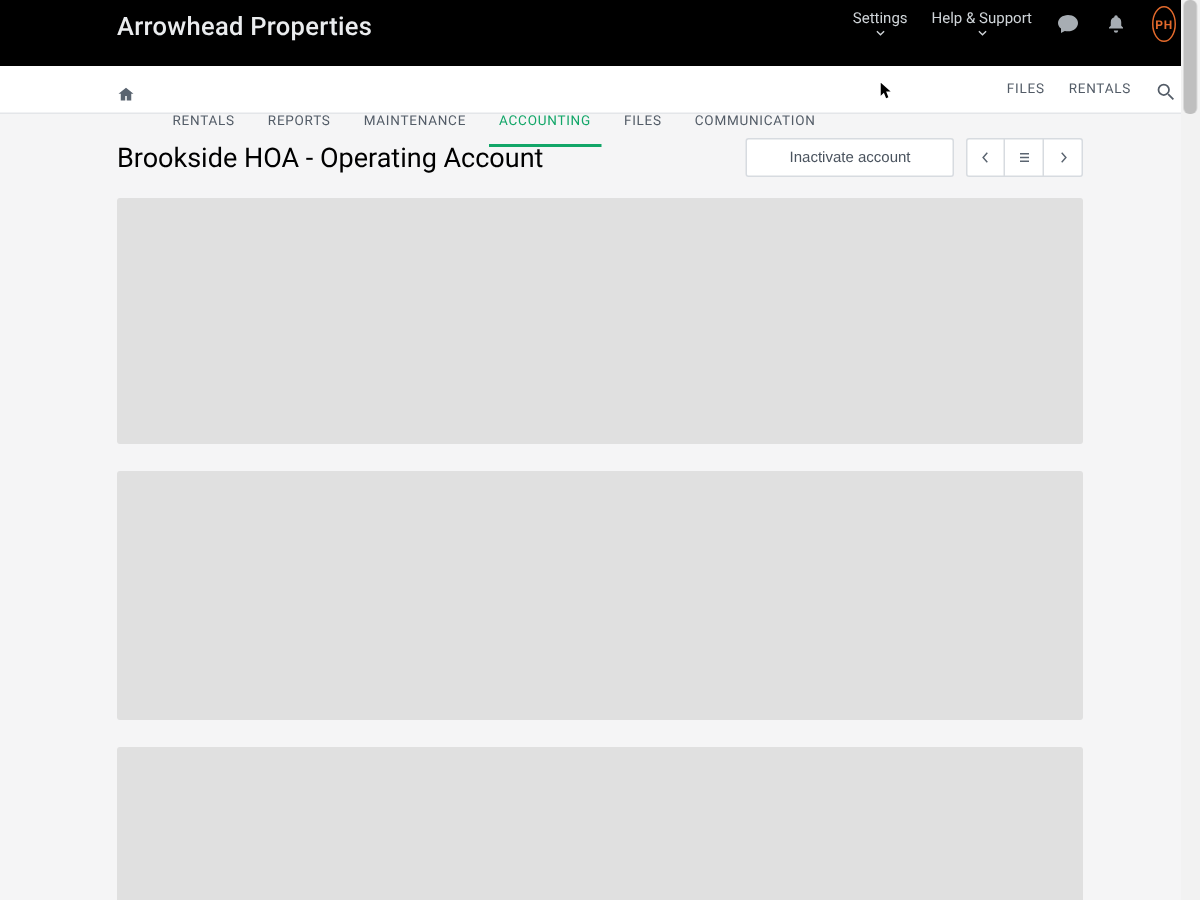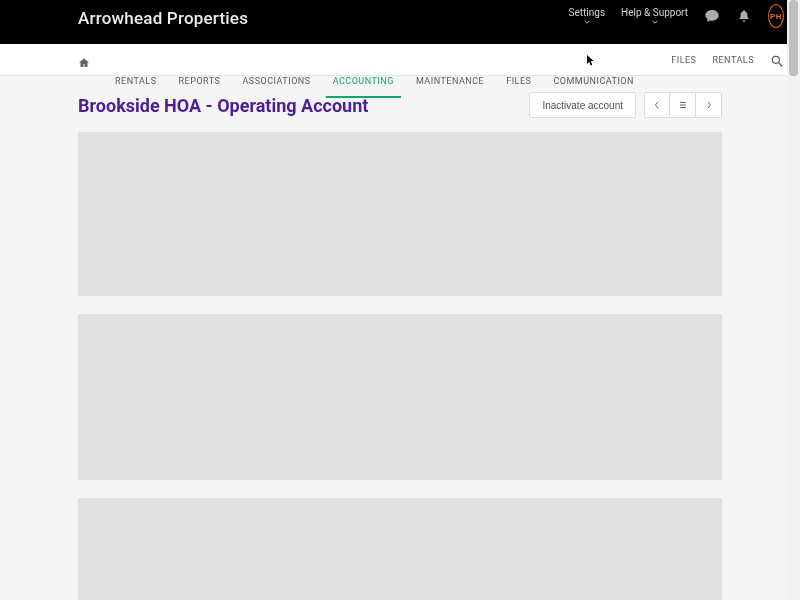--- a/index.html
+++ b/index.html
@@ -25,23 +25,23 @@
 .nav-item.active { color: #12a668; }
 .nav-item.active::after { content: ""; position: absolute; bottom: -1px; left: 4px; right: 4px; height: 2px; background: #12a668; }
 .nav-spacer { flex: 1; }
 .nav-secondary { display: flex; align-items: center; gap: 16px; }
 .nav-sec-item { font-size: 9px; letter-spacing: 0.5px; color: #535c67; cursor: pointer; }
 .nav-search { width: 14px; height: 14px; color: #535c67; cursor: pointer; }
 
 
 .content { background: #f5f5f6; height: calc(600px - 44px - 32px); overflow-y: auto; padding: 0 78px; }
 .page-header { display: flex; align-items: center; padding: 16px 0 14px; }
-.page-title { font-size: 18px; font-weight: 700; color: #4c1d95; flex: 1; }
+.page-title { font-size: 18px; font-weight: 400; color: #000000; flex: 1; }
 .header-actions { display: flex; gap: 8px; }
-.btn { background: #fff; border: 1px solid #d7dbe0; border-radius: 2px; font-size: 10px; color: #4a535e; padding: 6px 12px; cursor: pointer; display: flex; align-items: center; justify-content: center; }
+.btn { background: #fff; border: 1px solid #d7dbe0; border-radius: 2px; font-size: 10px; color: #4a535e; padding: 6px 28px; cursor: pointer; display: flex; align-items: center; justify-content: center; }
 .btn-icon { width: 26px; height: 26px; padding: 0; }
 .btn-group { display: flex; }
 .btn-group .btn-icon { border-radius: 0; }
 .btn-group .btn-icon:first-child { border-radius: 2px 0 0 2px; }
 .btn-group .btn-icon:last-child { border-radius: 0 2px 2px 0; border-left: none; }
 .btn-group .btn-icon:not(:first-child):not(:last-child){ border-left:none; }
 .btn-icon svg { display: block; }
 
 .skeleton { background: #e0e0e0; border-radius: 2px; margin-bottom: 18px; }
 .skeleton-1 { height: 164px; }
@@ -96,23 +96,22 @@
 
 <div class="navbar">
   <div class="nav-home">
     <svg viewBox="0 0 24 24" width="12" height="12">
         <path fill="currentColor" d="M12 3 2 11h3v9h6v-6h2v6h6v-9h3z"></path>
       </svg>
   </div>
   <div class="nav-items" id="nav-items">
       <div class="nav-item">RENTALS</div>
       <div class="nav-item">REPORTS</div>
-      <div class="nav-item">ASSOCIATIONS</div>
+      <div class="nav-item">MAINTENANCE</div>
       <div class="nav-item active">ACCOUNTING</div>
-      <div class="nav-item">MAINTENANCE</div>
       <div class="nav-item">FILES</div>
       <div class="nav-item">COMMUNICATION</div>
     </div>
   <div class="nav-spacer"></div>
   <div class="nav-secondary">
     <div class="nav-sec-item">FILES</div>
     <div class="nav-sec-item">RENTALS</div>
     <div class="nav-search">
       <svg viewBox="0 0 24 24" width="14" height="14">
           <circle cx="10" cy="10" r="6" fill="none" stroke="currentColor" stroke-width="2"></circle>

